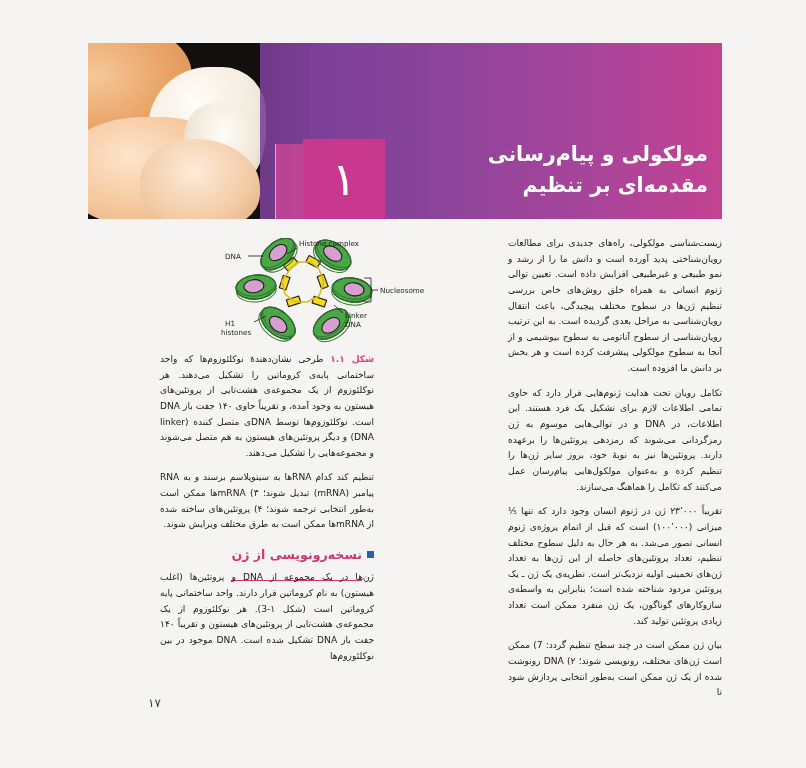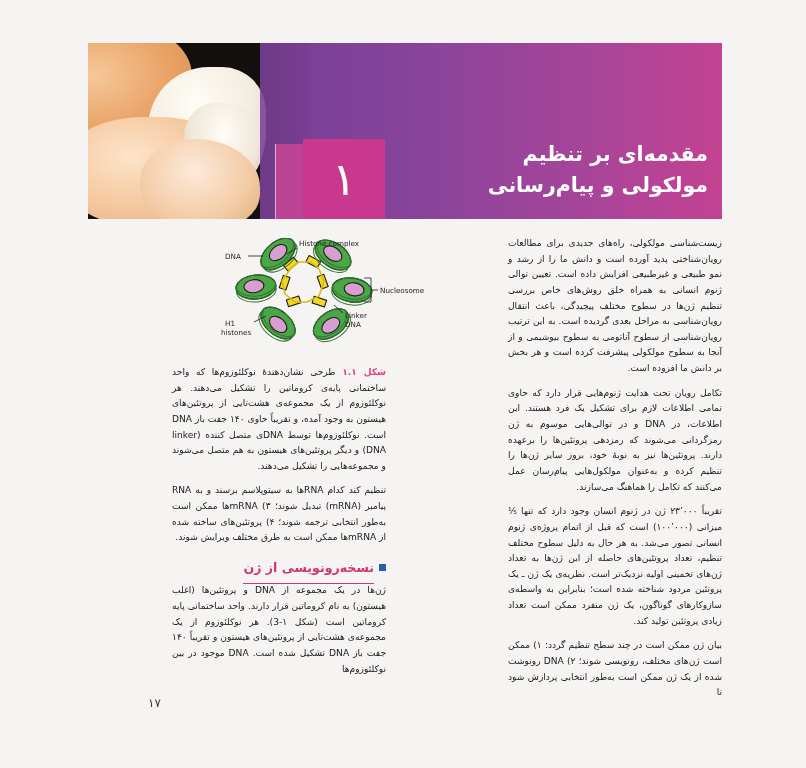--- a/index.html
+++ b/index.html
@@ -165,30 +165,29 @@
     top: 238px;
     width: 206px;
     height: 112px;
     margin-left: 35px;
   }
   #figure svg { display: block; }
 
   
   #fig-caption {
     position: absolute;
-    left: 172px;
+    left: 160px;
     top: 352px;
     width: 214px;
     direction: rtl;
     text-align: justify;
     font-size: 9.1px;
     line-height: 1.72;
     color: #1a1a1a;
     font-family: "DejaVu Sans", "Liberation Sans", sans-serif;
-    margin-top: 13px;
   }
   .fig-label {
     color: #e0457f;
     font-weight: bold;
   }
 
   
   .sec-head {
     direction: rtl;
     text-align: right;
@@ -199,21 +198,21 @@
     line-height: 1.3;
   }
   .sec-head .bullet {
     display: inline-block;
     width: 7px;
     height: 7px;
     background: #2b5fa8;
     margin-left: 5px;
     vertical-align: 1px;
   }
-  .sec-head .htext { border-bottom: 1px solid #d2366f; padding-bottom: 8px; }
+  .sec-head .htext { border-bottom: 1px solid #d2366f; padding-bottom: 18px; }
 
   
   #page-num {
     position: absolute;
     left: 148px;
     top: 652px;
     font-size: 12px;
     color: #3a3a3a;
     direction: rtl;
     font-family: "DejaVu Sans", sans-serif;
@@ -233,22 +232,22 @@
       <div class="photo-skin-b"></div>
       <div class="photo-white-b"></div>
       <div class="photo-skin-c"></div>
     </div>
     <div class="hdr-gradient"></div>
     <div class="hdr-overlay-purple"></div>
     <div class="chapter-box-ghost"></div>
     <div class="chapter-box"></div>
     <div class="chapter-num">۱</div>
     <div id="hdr-title">
+      <span class="tline">مولکولی و پیام‌رسانی</span>
       <span class="tline">مقدمه‌ای بر تنظیم</span>
-      <span class="tline">مولکولی و پیام‌رسانی</span>
     </div>
   </div>
 
   <div id="figure">
     <svg width="206" height="112" viewBox="0 0 206 112">
       <g stroke="#1d1d1b" stroke-width="1.1" stroke-linejoin="round">
 
         <g fill="#f4d821">
           <rect x="63" y="23" width="13" height="7" transform="rotate(-40 69 26)"></rect>
           <rect x="86" y="20" width="13" height="7" transform="rotate(28 92 23)"></rect>
@@ -335,18 +334,18 @@
 
     <div class="sec-head"><span class="bullet"></span><span class="htext">نسخه‌رونویسی از ژن</span></div>
 
     <p class="para">ژن‌ها در یک مجموعه از DNA و پروتئین‌ها (اغلب هیستون) به نام کروماتین قرار دارند. واحد ساختمانی پایه کروماتین است (شکل ۱-3). هر نوکلئوزوم از یک مجموعه‌ی هشت‌تایی از پروتئین‌های هیستون و تقریباً ۱۴۰ جفت باز DNA تشکیل شده است. DNA موجود در بین نوکلئوزوم‌ها</p>
   </div>
 
   <div id="col-right" class="col">
     <p class="para">زیست‌شناسی مولکولی، راه‌های جدیدی برای مطالعات رویان‌شناختی پدید آورده است و دانش ما را از رشد و نمو طبیعی و غیرطبیعی افزایش داده است. تعیین توالی ژنوم انسانی به همراه خلق روش‌های خاص بررسی تنظیم ژن‌ها در سطوح مختلف پیچیدگی، باعث انتقال رویان‌شناسی به مراحل بعدی گردیده است. به این ترتیب رویان‌شناسی از سطوح آناتومی به سطوح بیوشیمی و از آنجا به سطوح مولکولی پیشرفت کرده است و هر بخش بر دانش ما افزوده است.</p>
     <p class="para">تکامل رویان تحت هدایت ژنوم‌هایی قرار دارد که حاوی تمامی اطلاعات لازم برای تشکیل یک فرد هستند. این اطلاعات، در DNA و در توالی‌هایی موسوم به ژن رمزگردانی می‌شوند که رمزدهی پروتئین‌ها را برعهده دارند. پروتئین‌ها نیز به نوبهٔ خود، بروز سایر ژن‌ها را تنظیم کرده و به‌عنوان مولکول‌هایی پیام‌رسان عمل می‌کنند که تکامل را هماهنگ می‌سازند.</p>
     <p class="para">تقریباً ۲۳٬۰۰۰ ژن در ژنوم انسان وجود دارد که تنها ⅕ میزانی (۱۰۰٬۰۰۰) است که قبل از اتمام پروژه‌ی ژنوم انسانی تصور می‌شد. به هر حال به دلیل سطوح مختلف تنظیم، تعداد پروتئین‌های حاصله از این ژن‌ها به تعداد ژن‌های تخمینی اولیه نزدیک‌تر است. نظریه‌ی یک ژن ـ یک پروتئین مردود شناخته شده است؛ بنابراین به واسطه‌ی سازوکارهای گوناگون، یک ژن منفرد ممکن است تعداد زیادی پروتئین تولید کند.</p>
-    <p class="para">بیان ژن ممکن است در چند سطح تنظیم گردد: ۱) ممکن است ژن‌های مختلف، رونویسی شوند؛ ۲) DNA رونوشت شده از یک ژن ممکن است به‌طور انتخابی پردازش شود تا</p>
+    <p class="para">بیان ژن ممکن است در چند سطح تنظیم گردد: 7) ممکن است ژن‌های مختلف، رونویسی شوند؛ ۲) DNA رونوشت شده از یک ژن ممکن است به‌طور انتخابی پردازش شود تا</p>
   </div>
 
   <div id="page-num">۱۷</div>
 
 </div>
 
 </body></html>

